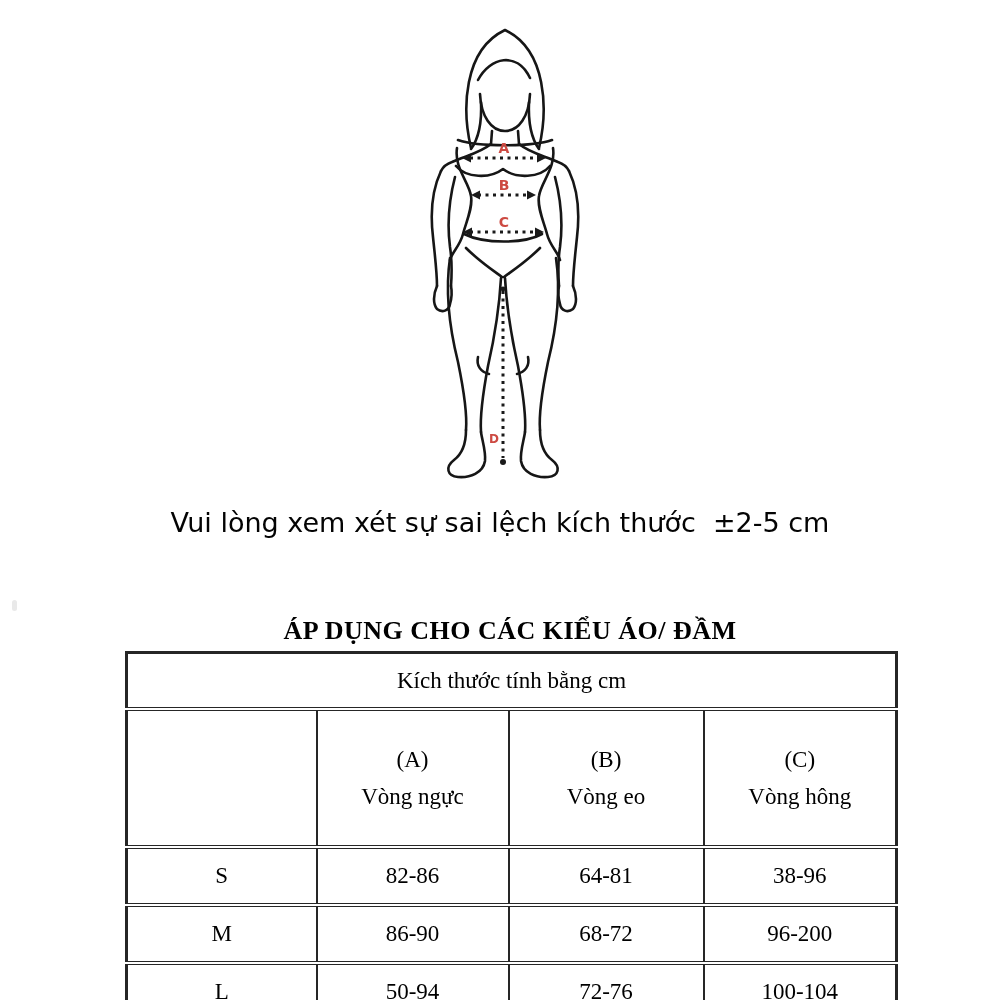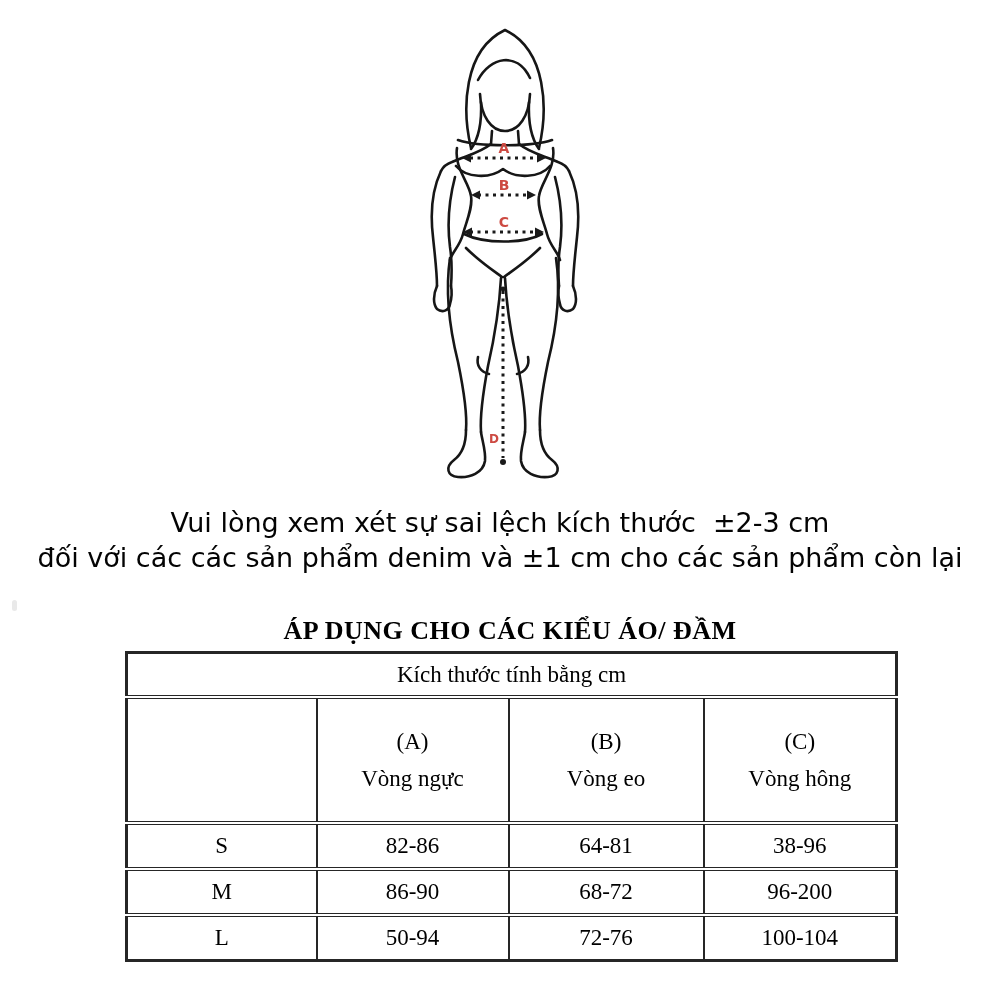--- a/index.html
+++ b/index.html
@@ -19,21 +19,21 @@
   .note div{white-space:pre-wrap;}
 
   
   .chart{position:absolute;top:604px;left:125px;width:770px;margin-top:12px;}
   .chart-title{font-family:"Liberation Serif",serif;font-weight:bold;font-size:26px;
                text-align:center;letter-spacing:.5px;margin:0 0 5px 0;}
   table.size-table{width:770px;table-layout:fixed;border-collapse:collapse;
                    font-family:"Liberation Serif",serif;font-size:23px;}
   .size-table td{border-top:4px double #262626;border-bottom:4px double #262626;
                  border-left:2px solid #262626;border-right:2px solid #262626;
-                 text-align:center;vertical-align:middle;padding:6px;}
+                 text-align:center;vertical-align:middle;padding:12px;}
   .size-table tr:first-child td{border-top:3px solid #262626;}
   .size-table tr:last-child td{border-bottom:3px solid #262626;}
   .size-table td:first-child{border-left:3px solid #262626;}
   .size-table td:last-child{border-right:3px solid #262626;}
   .row-unit td{height:29px;}
   .row-head td{height:110px;line-height:37px;}
   .row-data td{height:30px;}
 
   
   .artifact{position:absolute;left:12px;top:600px;width:5px;height:11px;
@@ -109,22 +109,21 @@
 
     <g>
       <line class="measure-dash" x1="503" y1="291" x2="503" y2="458"></line>
       <circle class="arrow" cx="503" cy="289" r="2.4"></circle>
       <circle class="arrow" cx="503" cy="462" r="3"></circle>
       <text class="m-label" x="494" y="443" style="font-size:12px" fill="#cd4a42">D</text>
     </g>
   </svg>
 
   <div class="note">
-    <div>Vui lòng xem xét sự sai lệch kích thước  ±2-3 cm</div>
-    <div>đối với các các sản phẩm denim và ±1 cm cho các sản phẩm còn lại</div>
+    <div>Vui lòng xem xét sự sai lệch kích thước  ±2-5 cm</div>
   </div>
 
   <div class="artifact"></div>
 
   <div class="chart">
     <div class="chart-title">ÁP DỤNG CHO CÁC KIỂU ÁO/ ĐẦM</div>
 
     <table class="size-table">
       <colgroup>
           <col style="width:190px">

